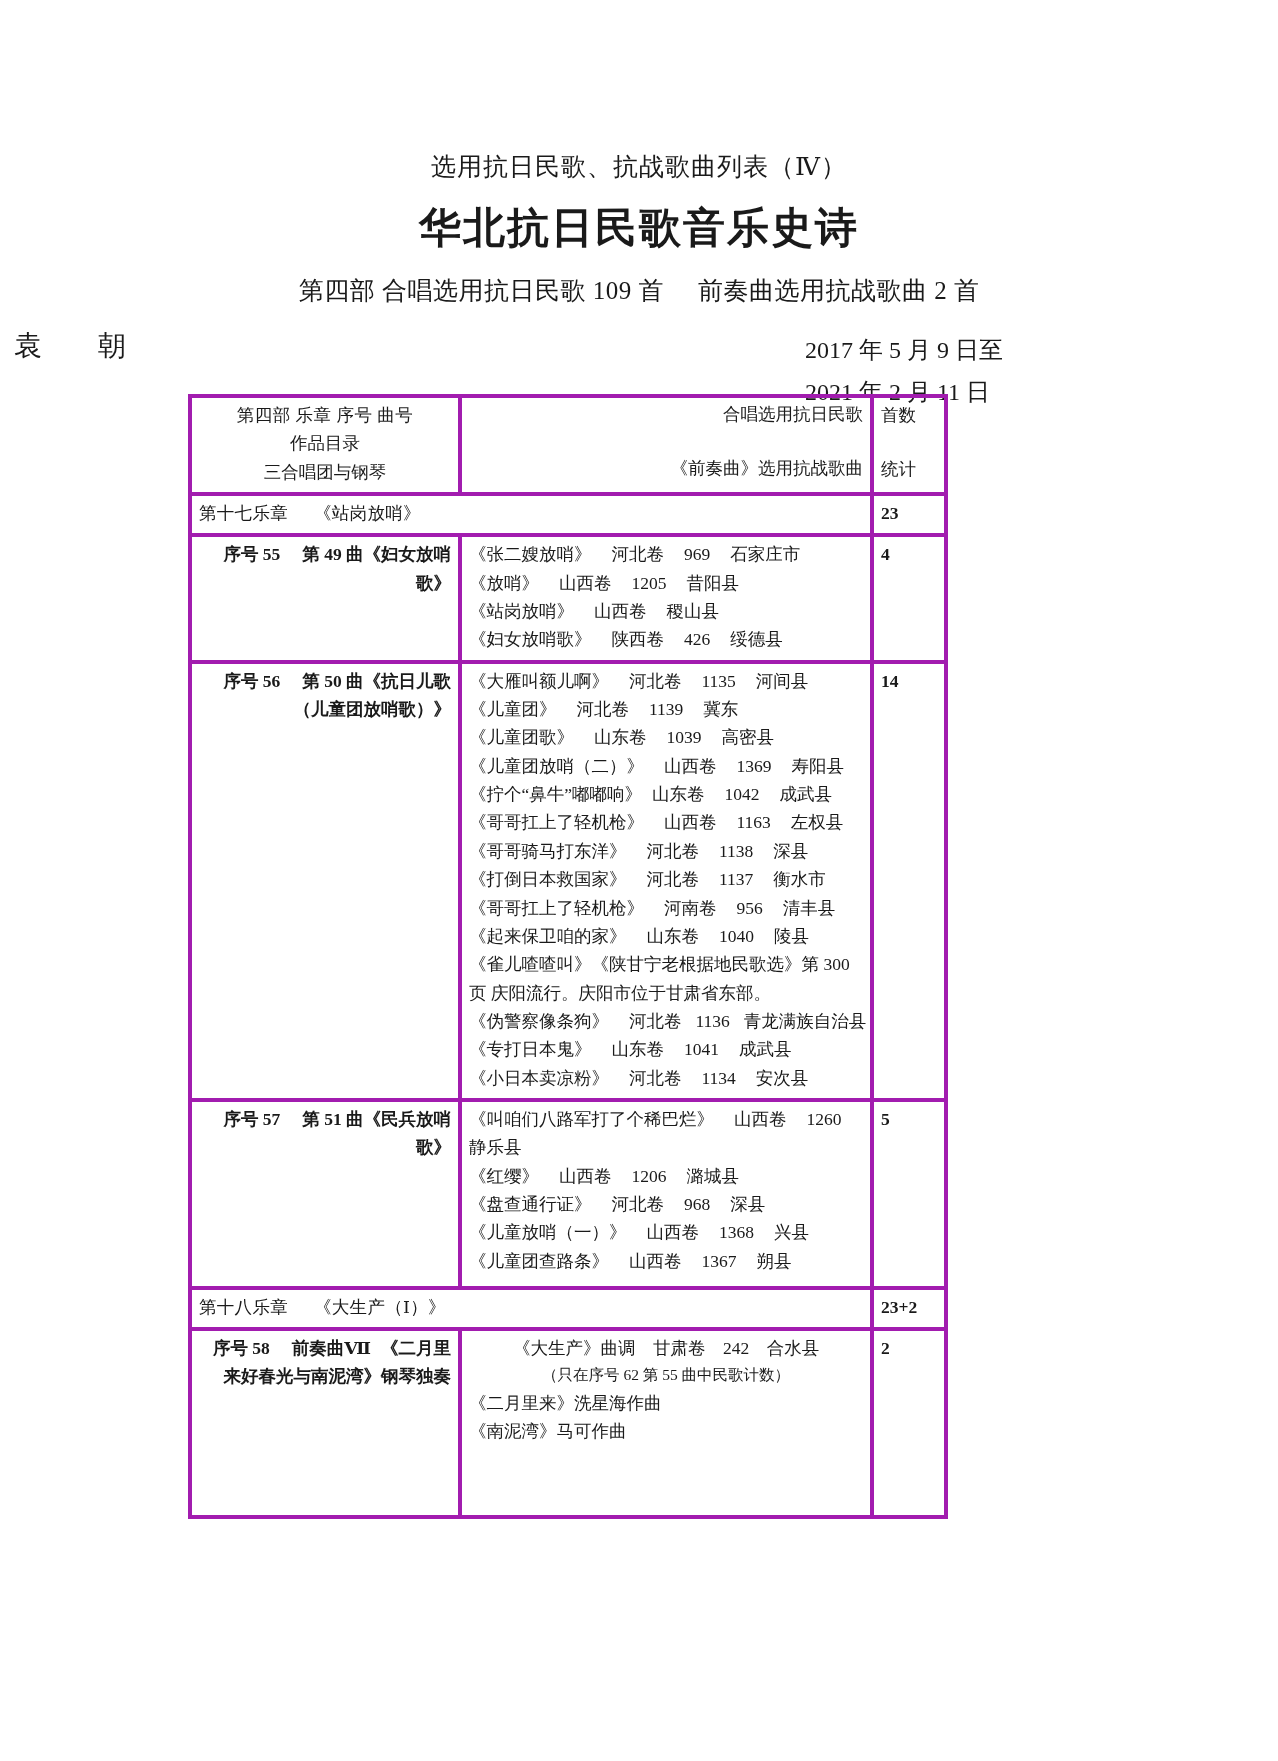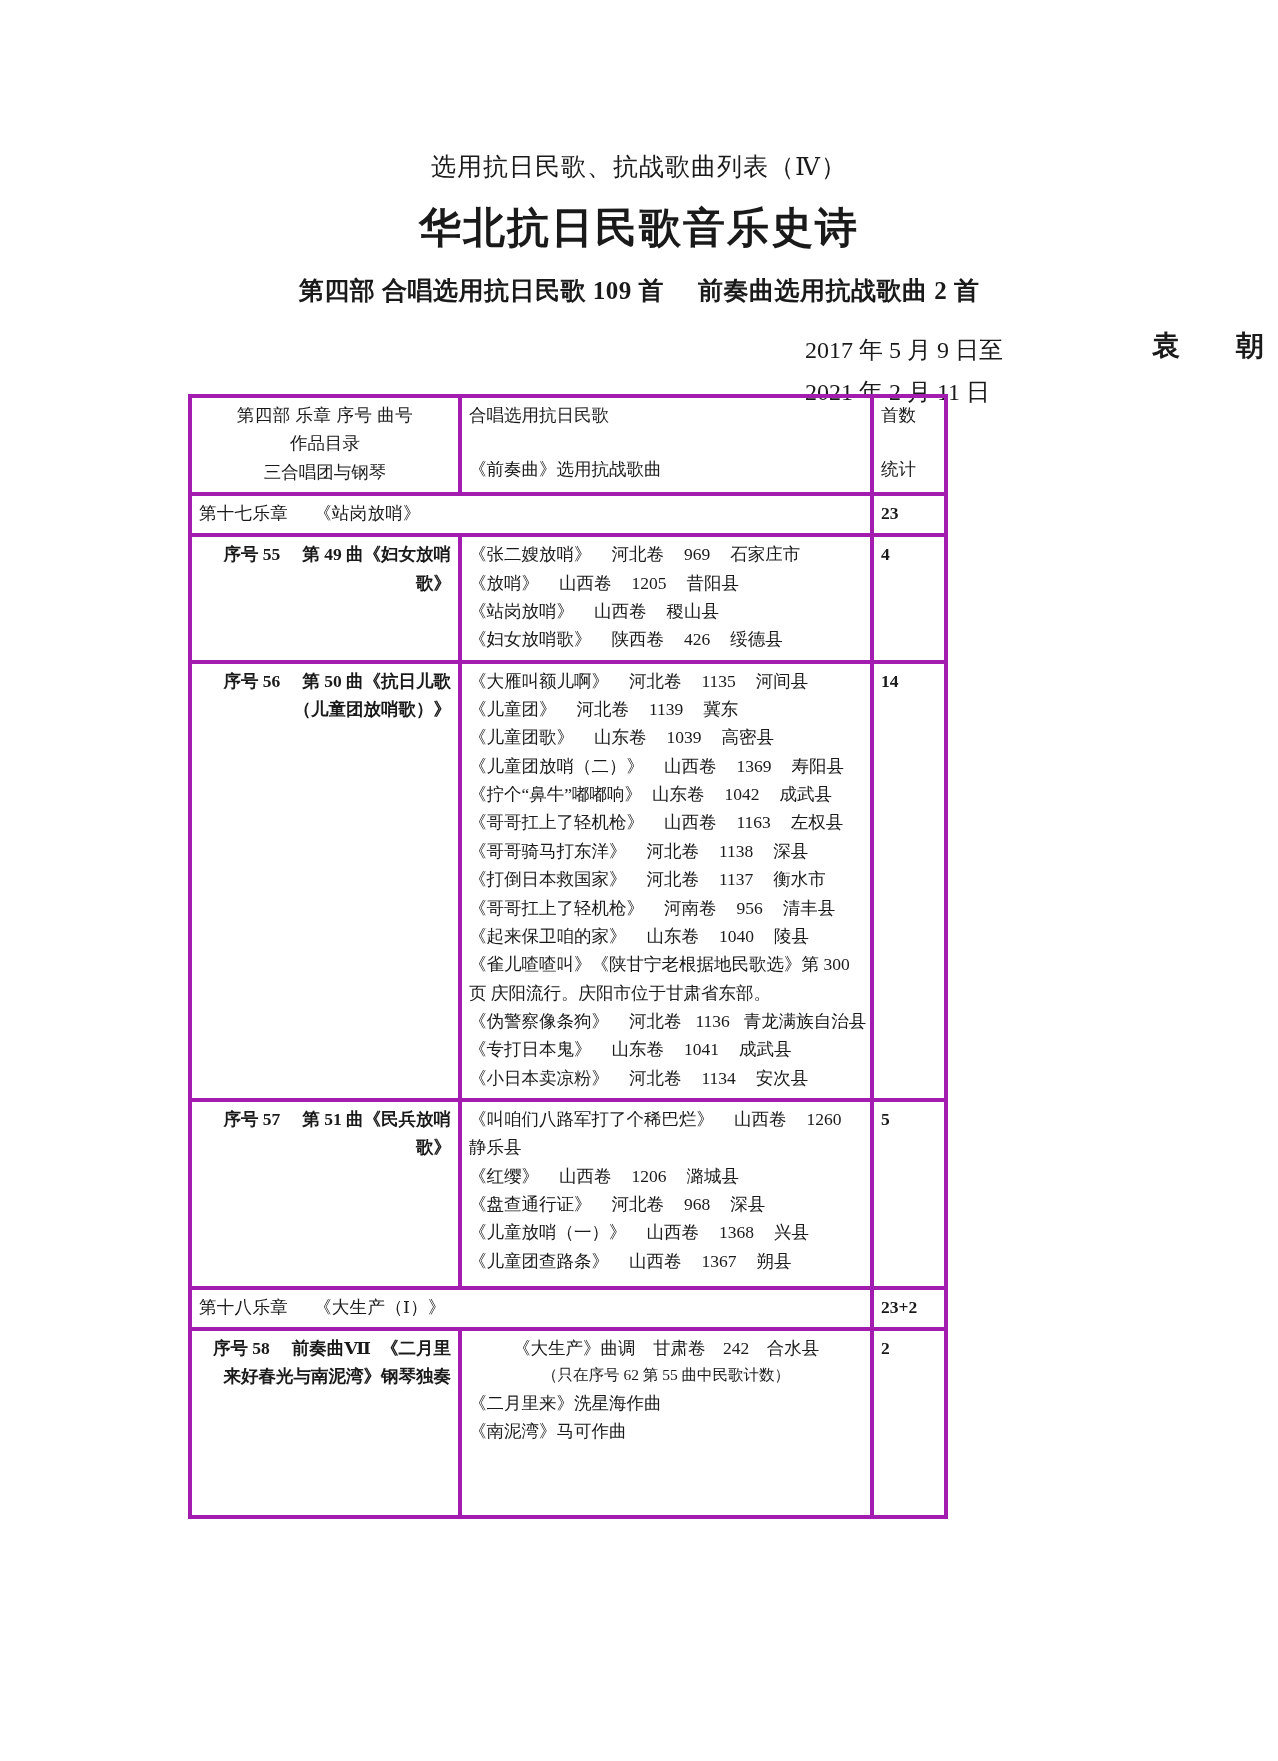--- a/index.html
+++ b/index.html
@@ -36,39 +36,39 @@
   }
   .main-title {
     font-size: 42px;
     font-weight: bold;
     letter-spacing: 2px;
     margin-top: 22px;
     line-height: 1.15;
   }
   .part-line {
     font-size: 25px;
-    font-weight: bold;
+    font-weight: normal;
     margin-top: 22px;
     letter-spacing: 0.5px;
   }
   .part-line .gap {
     display: inline-block;
     width: 34px;
   }
 
   .author-row {
     position: relative;
     margin-top: 20px;
     height: 76px;
   }
   .author {
     font-size: 28px;
-    font-weight: bold;
+    font-weight: normal;
     letter-spacing: 14px;
-    text-align: right;
+    text-align: left;
     padding-left: 14px;
   }
   .dates {
     position: absolute;
     right: 275px;
     top: 2px;
     text-align: left;
     font-size: 24px;
     line-height: 1.75;
     white-space: nowrap;
@@ -100,24 +100,25 @@
   
   .hdr-left {
     text-align: center;
     font-size: 19px;
     line-height: 1.62;
     padding-top: 6px;
     padding-bottom: 6px;
   }
   .hdr-left .l1 { letter-spacing: 0.5px; }
   .hdr-mid {
-    text-align: left;
+    text-align: right;
     font-size: 19px;
     line-height: 1.62;
     padding-top: 6px;
+    font-family: Liberation Mono, monospace;
   }
   .hdr-mid .spacer { height: 26px; }
   .hdr-right {
     text-align: left;
     font-size: 19px;
     line-height: 1.62;
     padding-top: 6px;
   }
   .hdr-right .spacer { height: 26px; }
 

